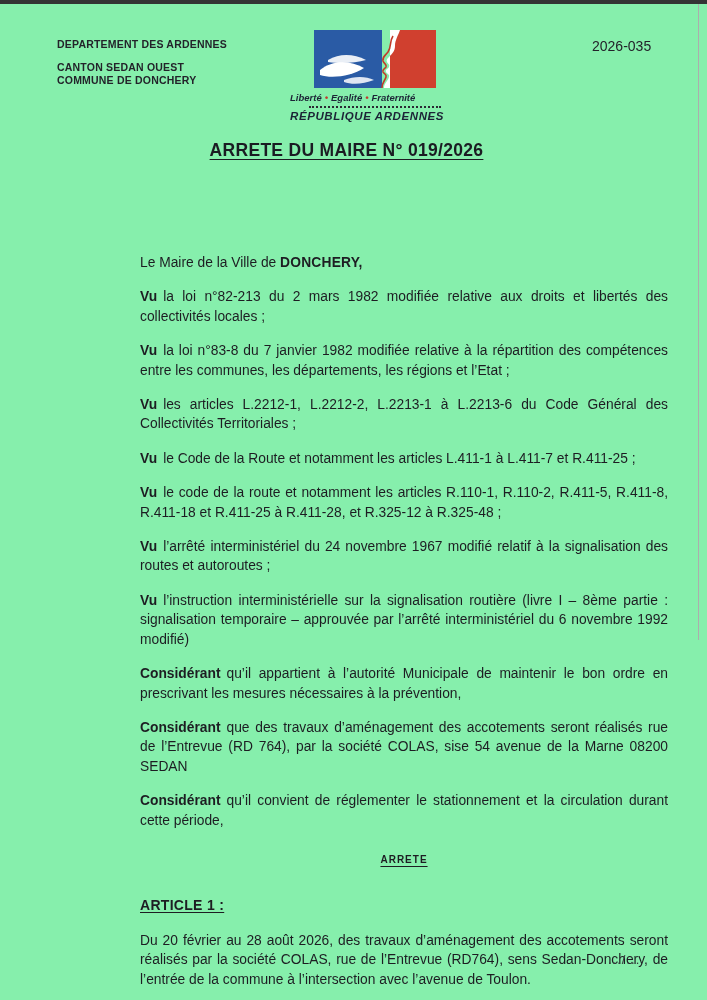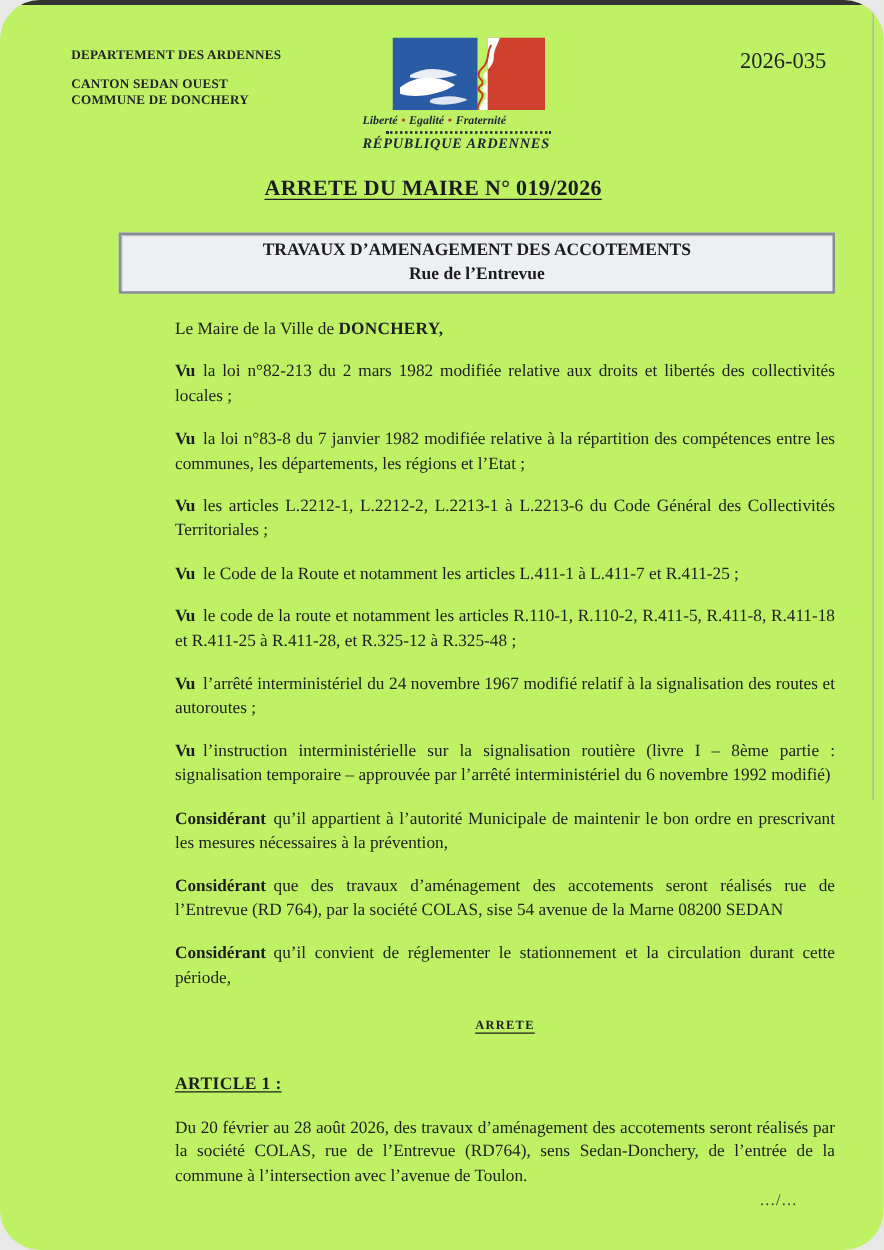--- a/index.html
+++ b/index.html
@@ -1,41 +1,40 @@
 <!DOCTYPE html>
 <html lang="fr"><head>
 <meta charset="utf-8">
 <style>
   html,body{margin:0;padding:0;background:#e8e8e8;}
   .page{
     position:relative;
     width:707px;height:1000px;
-    background:#bef264;
-    font-family:Liberation Serif, serif;
+    background:#86efac;
+    font-family:Liberation Sans, sans-serif;
     color:#1d1d22;
     overflow:hidden;
     margin:0 auto;
-    border-radius:32px;
   }
   
   .scan-top{position:absolute;top:0;left:0;width:707px;height:4px;background:#343434;}
   .scan-right{position:absolute;top:4px;left:698px;width:1px;height:636px;background:#adadad;}
 
   
   .hdr-left{position:absolute;left:57px;top:38px;font-weight:bold;font-size:10.5px;letter-spacing:.2px;color:#23232a;line-height:13px;}
   .hdr-left .dept{margin-bottom:10px;}
 
   .logo-wrap{position:absolute;left:290px;top:30px;width:170px;text-align:left;}
   .flag-svg{display:block;margin:0 auto;width:122px;height:58px;}
   .motto{margin-top:4px;font-size:9.5px;font-weight:bold;font-style:italic;color:#1c2436;white-space:nowrap;}
   .motto .dot{color:#c23a2b;padding:0 3px;}
   .motto-divider{width:132px;margin:3px auto 2px auto;border-top:2px dotted #2a2a33;}
   .republique{font-size:11.5px;font-weight:bold;font-style:italic;letter-spacing:.6px;color:#1c2436;white-space:nowrap;}
 
-  .ref-number{position:absolute;left:592px;top:38px;font-size:18px;color:#23232a;}
+  .ref-number{position:absolute;left:592px;top:38px;font-size:14px;color:#23232a;}
 
   
   .main-title{
     position:absolute;left:0;top:140px;width:693px;text-align:center;
     font-size:17.5px;font-weight:bold;letter-spacing:.3px;color:#1b1b22;
     text-decoration:underline;text-underline-offset:3px;
   }
 
   
   .subject-box{
@@ -94,24 +93,20 @@
       <span>Liberté</span><span class="dot">•</span><span>Egalité</span><span class="dot">•</span><span>Fraternité</span>
     </div>
     <div class="motto-divider"></div>
     <div class="republique">RÉPUBLIQUE ARDENNES</div>
   </div>
 
   <div class="ref-number">2026-035</div>
 
   <div class="main-title">ARRETE DU MAIRE N° 019/2026</div>
 
-  <div class="subject-box">
-    <div>TRAVAUX D’AMENAGEMENT DES ACCOTEMENTS</div>
-    <div>Rue de l’Entrevue</div>
-  </div>
 
   <div class="body-col">
 
     <p class="intro"><span>Le Maire de la Ville de</span> <b>DONCHERY,</b></p>
 
     <p><b class="lead">Vu</b><span>la loi n°82-213 du 2 mars 1982 modifiée relative aux droits et libertés des collectivités locales ;</span></p>
 
     <p><b class="lead">Vu</b><span>la loi n°83-8 du 7 janvier 1982 modifiée relative à la répartition des compétences entre les communes, les départements, les régions et l’Etat ;</span></p>
 
     <p><b class="lead">Vu</b><span>les articles L.2212-1, L.2212-2, L.2213-1 à L.2213-6 du Code Général des Collectivités Territoriales ;</span></p>

